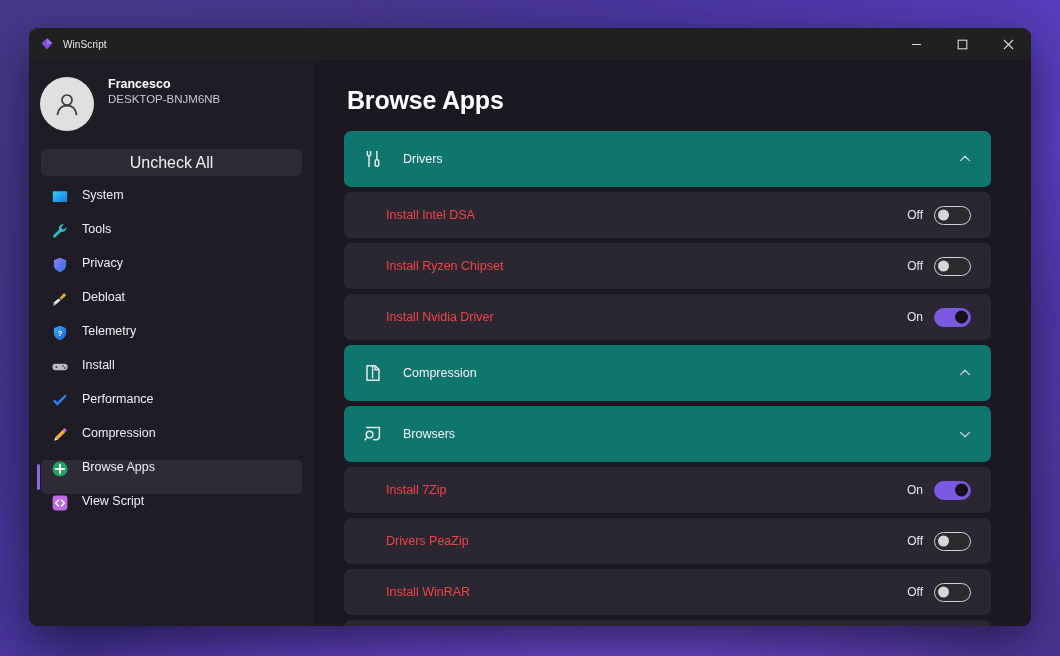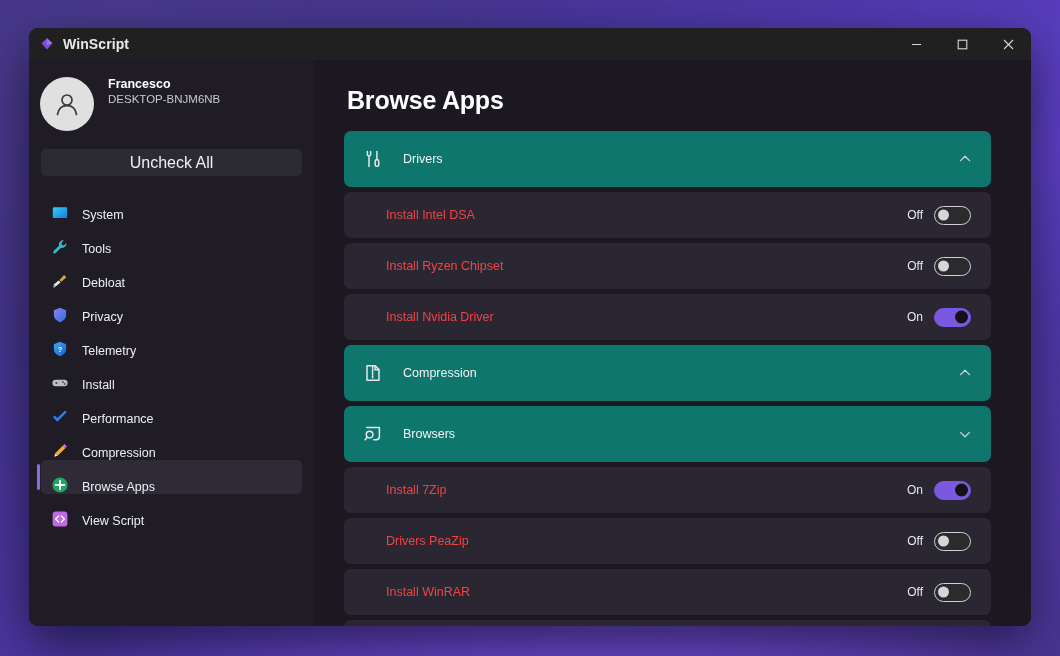--- a/index.html
+++ b/index.html
@@ -39,24 +39,23 @@
     height: 32px;
     flex: 0 0 32px;
     background: #202020;
     display: flex;
     align-items: center;
     padding-left: 11px;
     position: relative;
   }
   .app-logo { width: 14px; height: 14px; margin-right: 9px; flex: 0 0 14px; }
   .title-text {
-    font-size: 14px;
+    font-size: 10px;
     color: #e9e9ec;
     letter-spacing: 0.1px;
-    font-weight: bold;
   }
   .win-controls {
     position: absolute;
     right: 0; top: 0;
     height: 32px;
     display: flex;
   }
   .win-btn {
     width: 46px; height: 32px;
     display: flex; align-items: center; justify-content: center;
@@ -104,21 +103,21 @@
     font-size: 16px;
     font-family: inherit;
     cursor: pointer;
     display: flex; align-items: center; justify-content: center;
   }
 
   #nav-list { display: flex; flex-direction: column; padding: 0 12px; }
   .nav-item {
     height: 34px;
     display: flex;
-    align-items: flex-end;
+    align-items: flex-start;
     padding-left: 10px;
     border-radius: 5px;
     cursor: pointer;
     position: relative;
     margin-bottom: 0px;
   }
   .nav-item.active { background: #2e2b37; }
   .nav-item.active::before {
     content: "";
     position: absolute;
@@ -288,40 +287,40 @@
             <span class="nav-icon">
               <svg viewBox="0 0 20 20" width="100%" height="100%">
                 <path d="M14.2 2.6a4.6 4.6 0 0 0-5.3 5.9l-6 6a1.6 1.6 0 1 0 2.3 2.3l6-6a4.6 4.6 0 0 0 5.9-5.3l-2.7 2.7-2.2-.5-.5-2.2z" fill="#2fb9c9"></path>
               </svg>
             </span>
             <span class="nav-label">Tools</span>
           </div>
           <div class="nav-item">
             <span class="nav-icon">
               <svg viewBox="0 0 20 20" width="100%" height="100%">
-                <path d="M14.5 3.2l2.6 2.6-5.6 5.1-2.1-2.1z" fill="#d7a23e"></path>
-                <path d="M8.6 9.4l2.1 2.1-5.2 4.4c-1.4 1.2-3.4-.8-2.2-2.2z" fill="#e8e8ea"></path>
-                <path d="M3.3 13.7l2.2 2.2-1.4 1.2c-1 .8-2.2-.4-1.4-1.4z" fill="#9aa0a6"></path>
-              </svg>
-            </span>
-            <span class="nav-label">Debloat</span>
-          </div>
-          <div class="nav-item">
-            <span class="nav-icon">
-              <svg viewBox="0 0 20 20" width="100%" height="100%">
                 <defs>
                   <linearGradient id="g2" x1="0" y1="0" x2="1" y2="1">
                     <stop offset="0" stop-color="#8e7ff0"></stop>
                     <stop offset="1" stop-color="#2f6fe0"></stop>
                   </linearGradient>
                 </defs>
                 <path d="M10 2 L16.8 4.6 V10 c0 4-3.1 6.7-6.8 8-3.7-1.3-6.8-4-6.8-8V4.6z" fill="url(#g2)"></path>
               </svg>
             </span>
             <span class="nav-label">Privacy</span>
+          </div>
+          <div class="nav-item">
+            <span class="nav-icon">
+              <svg viewBox="0 0 20 20" width="100%" height="100%">
+                <path d="M14.5 3.2l2.6 2.6-5.6 5.1-2.1-2.1z" fill="#d7a23e"></path>
+                <path d="M8.6 9.4l2.1 2.1-5.2 4.4c-1.4 1.2-3.4-.8-2.2-2.2z" fill="#e8e8ea"></path>
+                <path d="M3.3 13.7l2.2 2.2-1.4 1.2c-1 .8-2.2-.4-1.4-1.4z" fill="#9aa0a6"></path>
+              </svg>
+            </span>
+            <span class="nav-label">Debloat</span>
           </div>
           <div class="nav-item">
             <span class="nav-icon">
               <svg viewBox="0 0 20 20" width="100%" height="100%">
                 <defs>
                   <linearGradient id="g3" x1="0" y1="0" x2="1" y2="1">
                     <stop offset="0" stop-color="#41a8f5"></stop>
                     <stop offset="1" stop-color="#1663cc"></stop>
                   </linearGradient>
                 </defs>

